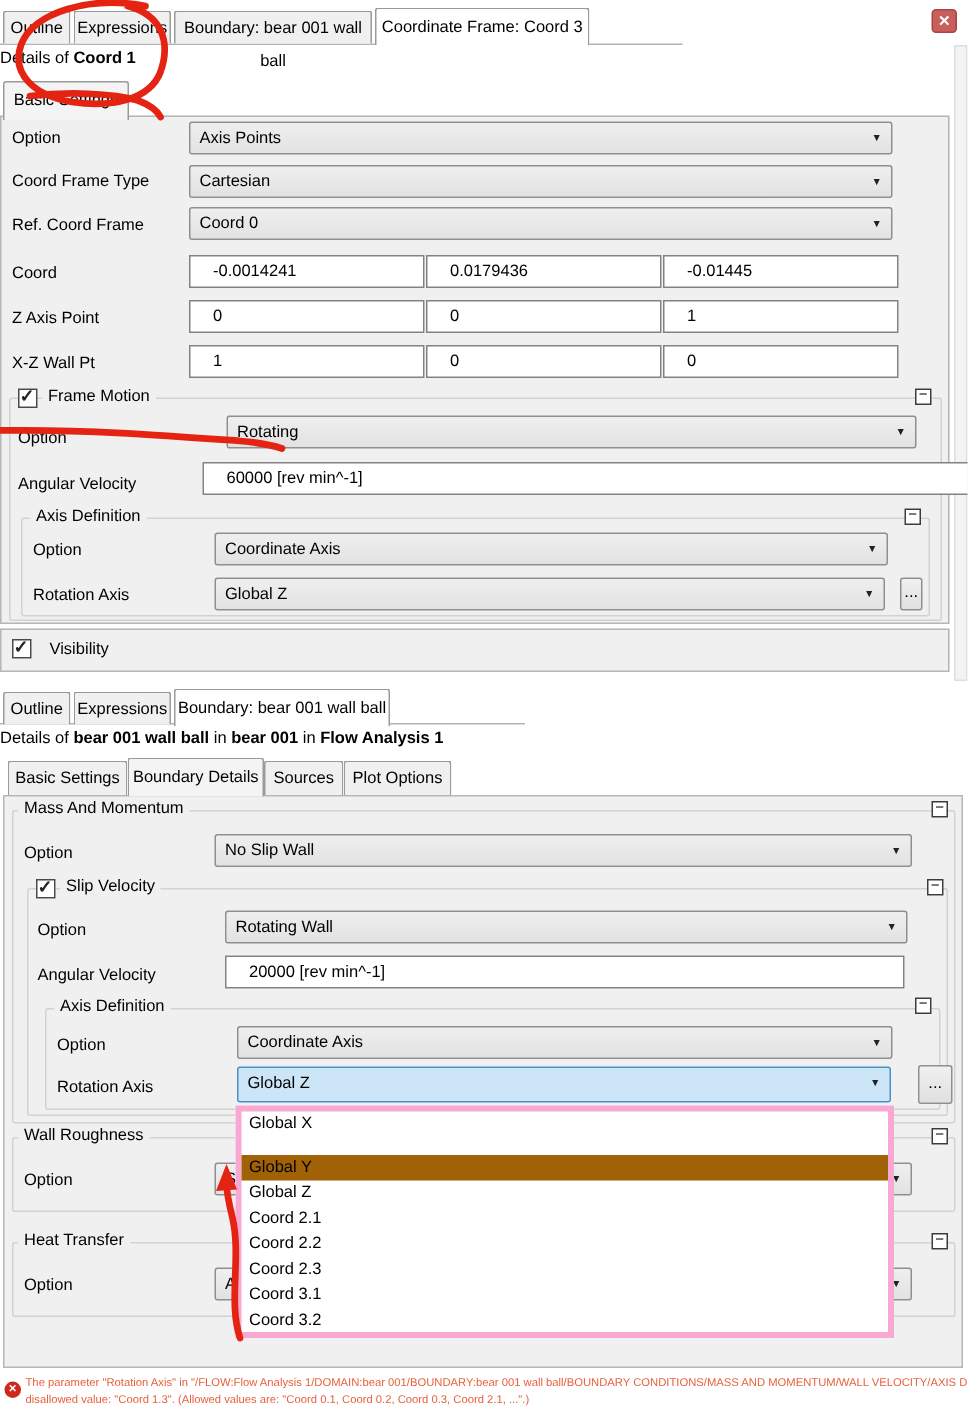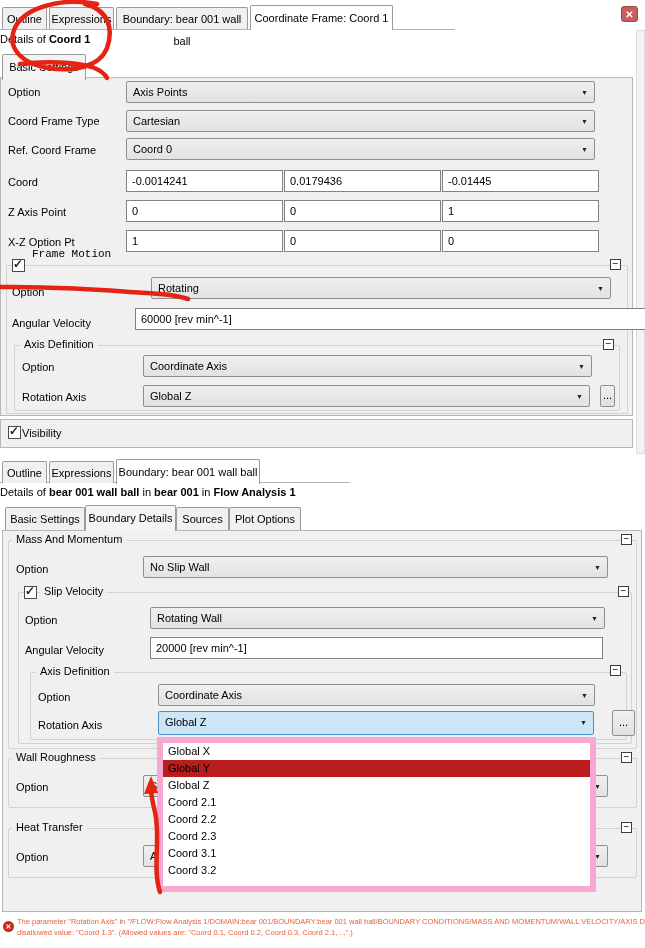--- a/index.html
+++ b/index.html
@@ -24,51 +24,51 @@
   .minus{position:absolute;width:11px;height:11px;background:#fff;border:1px solid #3c3c3c;
          box-sizing:border-box;z-index:3;font-size:10px;line-height:8px;text-align:center;}
   
   .lbl{position:absolute;white-space:nowrap;}
   .combo{position:absolute;height:22px;background:linear-gradient(#efefef,#e2e2e2);
          border:1px solid #8f8f8f;border-radius:2px;box-sizing:border-box;z-index:2;}
   .combo .ctext{position:absolute;left:6px;top:0;line-height:20px;white-space:nowrap;}
   .combo .carr{position:absolute;right:6px;top:7px;font-size:7px;color:#222;line-height:7px;}
   .combo.focused{background:#cde6f7;border:1px solid #4a90c8;}
   .tinput{position:absolute;height:22px;background:#fff;border:1px solid #828282;
-          box-sizing:border-box;line-height:20px;padding-left:5px;white-space:nowrap;z-index:2;}
+          box-sizing:border-box;line-height:20px;padding-left:15px;white-space:nowrap;z-index:2;}
   .chk{position:absolute;width:13px;height:13px;background:#fff;border:1px solid #4a4a4a;
        box-sizing:border-box;z-index:3;}
   .chk span{position:absolute;left:0px;top:-3px;font-size:12px;font-weight:bold;color:#222;}
   .morebtn{position:absolute;background:linear-gradient(#f0f0f0,#e0e0e0);border:1px solid #8f8f8f;
            border-radius:2px;box-sizing:border-box;text-align:center;line-height:18px;z-index:2;}
   
-  .ddlist{position:absolute;background:#fff;border:6px solid #f9a8d4;box-sizing:border-box;z-index:40;}
+  .ddlist{position:absolute;background:#fff;border:4px solid #f9a8d4;box-sizing:border-box;z-index:40;}
   .dditem{height:17px;line-height:17px;padding-left:5px;white-space:nowrap;}
-  .dditem.hl{background:#b91c1c;}
+  .dditem.hl{background:#a16207;margin-top:12px;}
   .closebtn{position:absolute;width:17px;height:16px;background:#c95f5c;border:1px solid #a34646;
             border-radius:3px;color:#fff;font-size:10px;font-weight:bold;text-align:center;
             line-height:15px;box-sizing:border-box;z-index:5;}
   .scrollstrip{position:absolute;background:#f3f3f3;border:1px solid #dedede;box-sizing:border-box;}
   .bold{font-weight:bold;}
   .details{position:absolute;white-space:nowrap;}
   
   .err{position:absolute;color:#e8603d;font-size:7.5px;line-height:11px;white-space:nowrap;}
   .erricon{position:absolute;width:11px;height:11px;border-radius:50%;background:#cf271b;
            color:#fff;font-size:7px;font-weight:bold;text-align:center;line-height:11px;}
   svg.anno{position:absolute;left:0;top:0;z-index:100;pointer-events:none;}
 </style>
 </head>
 <body>
 
 <div class="abs" style="left:0;top:0;width:645px;height:455px;">
   <div class="tabline" style="left:0;top:29px;width:455px;"></div>
   <div class="tab" style="left:2px;top:7px;width:45px;">Outline</div>
   <div class="tab" style="left:49px;top:7px;width:65px;">Expressions</div>
   <div class="tab" style="left:116px;top:7px;width:132px;">Boundary: bear 001 wall ball</div>
-  <div class="tab active" style="left:250px;top:5px;width:143px;">Coordinate Frame: Coord 1</div>
+  <div class="tab active" style="left:250px;top:5px;width:143px;">Coordinate Frame: Coord 3</div>
   <div class="closebtn" style="left:621px;top:6px;">✕</div>
 
   <div class="details" style="left:0px;top:33px;">
     <span>Details of </span><span class="bold">Coord 1</span>
   </div>
 
   <div class="subtab active" style="left:2px;top:54px;width:84px;z-index:4;">Basic Settings</div>
 
   <div class="pane" style="left:0;top:77px;width:633px;height:339px;"></div>
   <div class="pane" style="left:0;top:419px;width:633px;height:29px;"></div>
@@ -95,30 +95,30 @@
   <div class="lbl" style="left:8px;top:176px;">Coord</div>
   <div class="tinput" style="left:126px;top:170px;width:157px;">-0.0014241</div>
   <div class="tinput" style="left:284px;top:170px;width:157px;">0.0179436</div>
   <div class="tinput" style="left:442px;top:170px;width:157px;">-0.01445</div>
 
   <div class="lbl" style="left:8px;top:206px;">Z Axis Point</div>
   <div class="tinput" style="left:126px;top:200px;width:157px;">0</div>
   <div class="tinput" style="left:284px;top:200px;width:157px;">0</div>
   <div class="tinput" style="left:442px;top:200px;width:157px;">1</div>
 
-  <div class="lbl" style="left:8px;top:236px;">X-Z Option Pt</div>
+  <div class="lbl" style="left:8px;top:236px;">X-Z Wall Pt</div>
   <div class="tinput" style="left:126px;top:230px;width:157px;">1</div>
   <div class="tinput" style="left:284px;top:230px;width:157px;">0</div>
   <div class="tinput" style="left:442px;top:230px;width:157px;">0</div>
 
   <div class="grp" style="left:6px;top:265px;width:622px;height:149px;"></div>
   <div class="chk" style="left:12px;top:259px;">
       <span>✓</span>
     </div>
-  <div class="grplabel" style="left:28px;top:248px;font-family:Liberation Mono, monospace;">Frame Motion</div>
+  <div class="grplabel" style="left:28px;top:258px;">Frame Motion</div>
   <div class="minus" style="left:610px;top:259px;">−</div>
 
   <div class="lbl" style="left:12px;top:286px;">Option</div>
   <div class="combo" style="left:151px;top:277px;width:460px;">
     <span class="ctext">Rotating</span>
     <span class="carr">▼</span>
   </div>
 
   <div class="lbl" style="left:12px;top:317px;">Angular Velocity</div>
   <div class="tinput" style="left:135px;top:308px;width:518px;">60000 [rev min^-1]</div>
@@ -136,21 +136,21 @@
   <div class="lbl" style="left:22px;top:391px;">Rotation Axis</div>
   <div class="combo" style="left:143px;top:385px;width:447px;">
     <span class="ctext">Global Z</span>
     <span class="carr">▼</span>
   </div>
   <div class="morebtn" style="left:600px;top:385px;width:15px;height:22px;">...</div>
 
   <div class="chk" style="left:8px;top:426px;">
       <span>✓</span>
     </div>
-  <div class="lbl" style="left:22px;top:427px;">Visibility</div>
+  <div class="lbl" style="left:33px;top:427px;">Visibility</div>
 </div>
 
 <div class="abs" style="left:0;top:455px;width:645px;height:460px;">
   <div class="tabline" style="left:0;top:27px;width:350px;"></div>
   <div class="tab" style="left:2px;top:6px;width:45px;">Outline</div>
   <div class="tab" style="left:49px;top:6px;width:65px;">Expressions</div>
   <div class="tab active" style="left:116px;top:4px;width:144px;">Boundary: bear 001 wall ball</div>
 
   <div class="details" style="left:0px;top:31px;">
     <span>Details of </span><span class="bold">bear 001 wall ball</span><span> in </span><span class="bold">bear 001</span><span> in </span><span class="bold">Flow Analysis 1</span>

